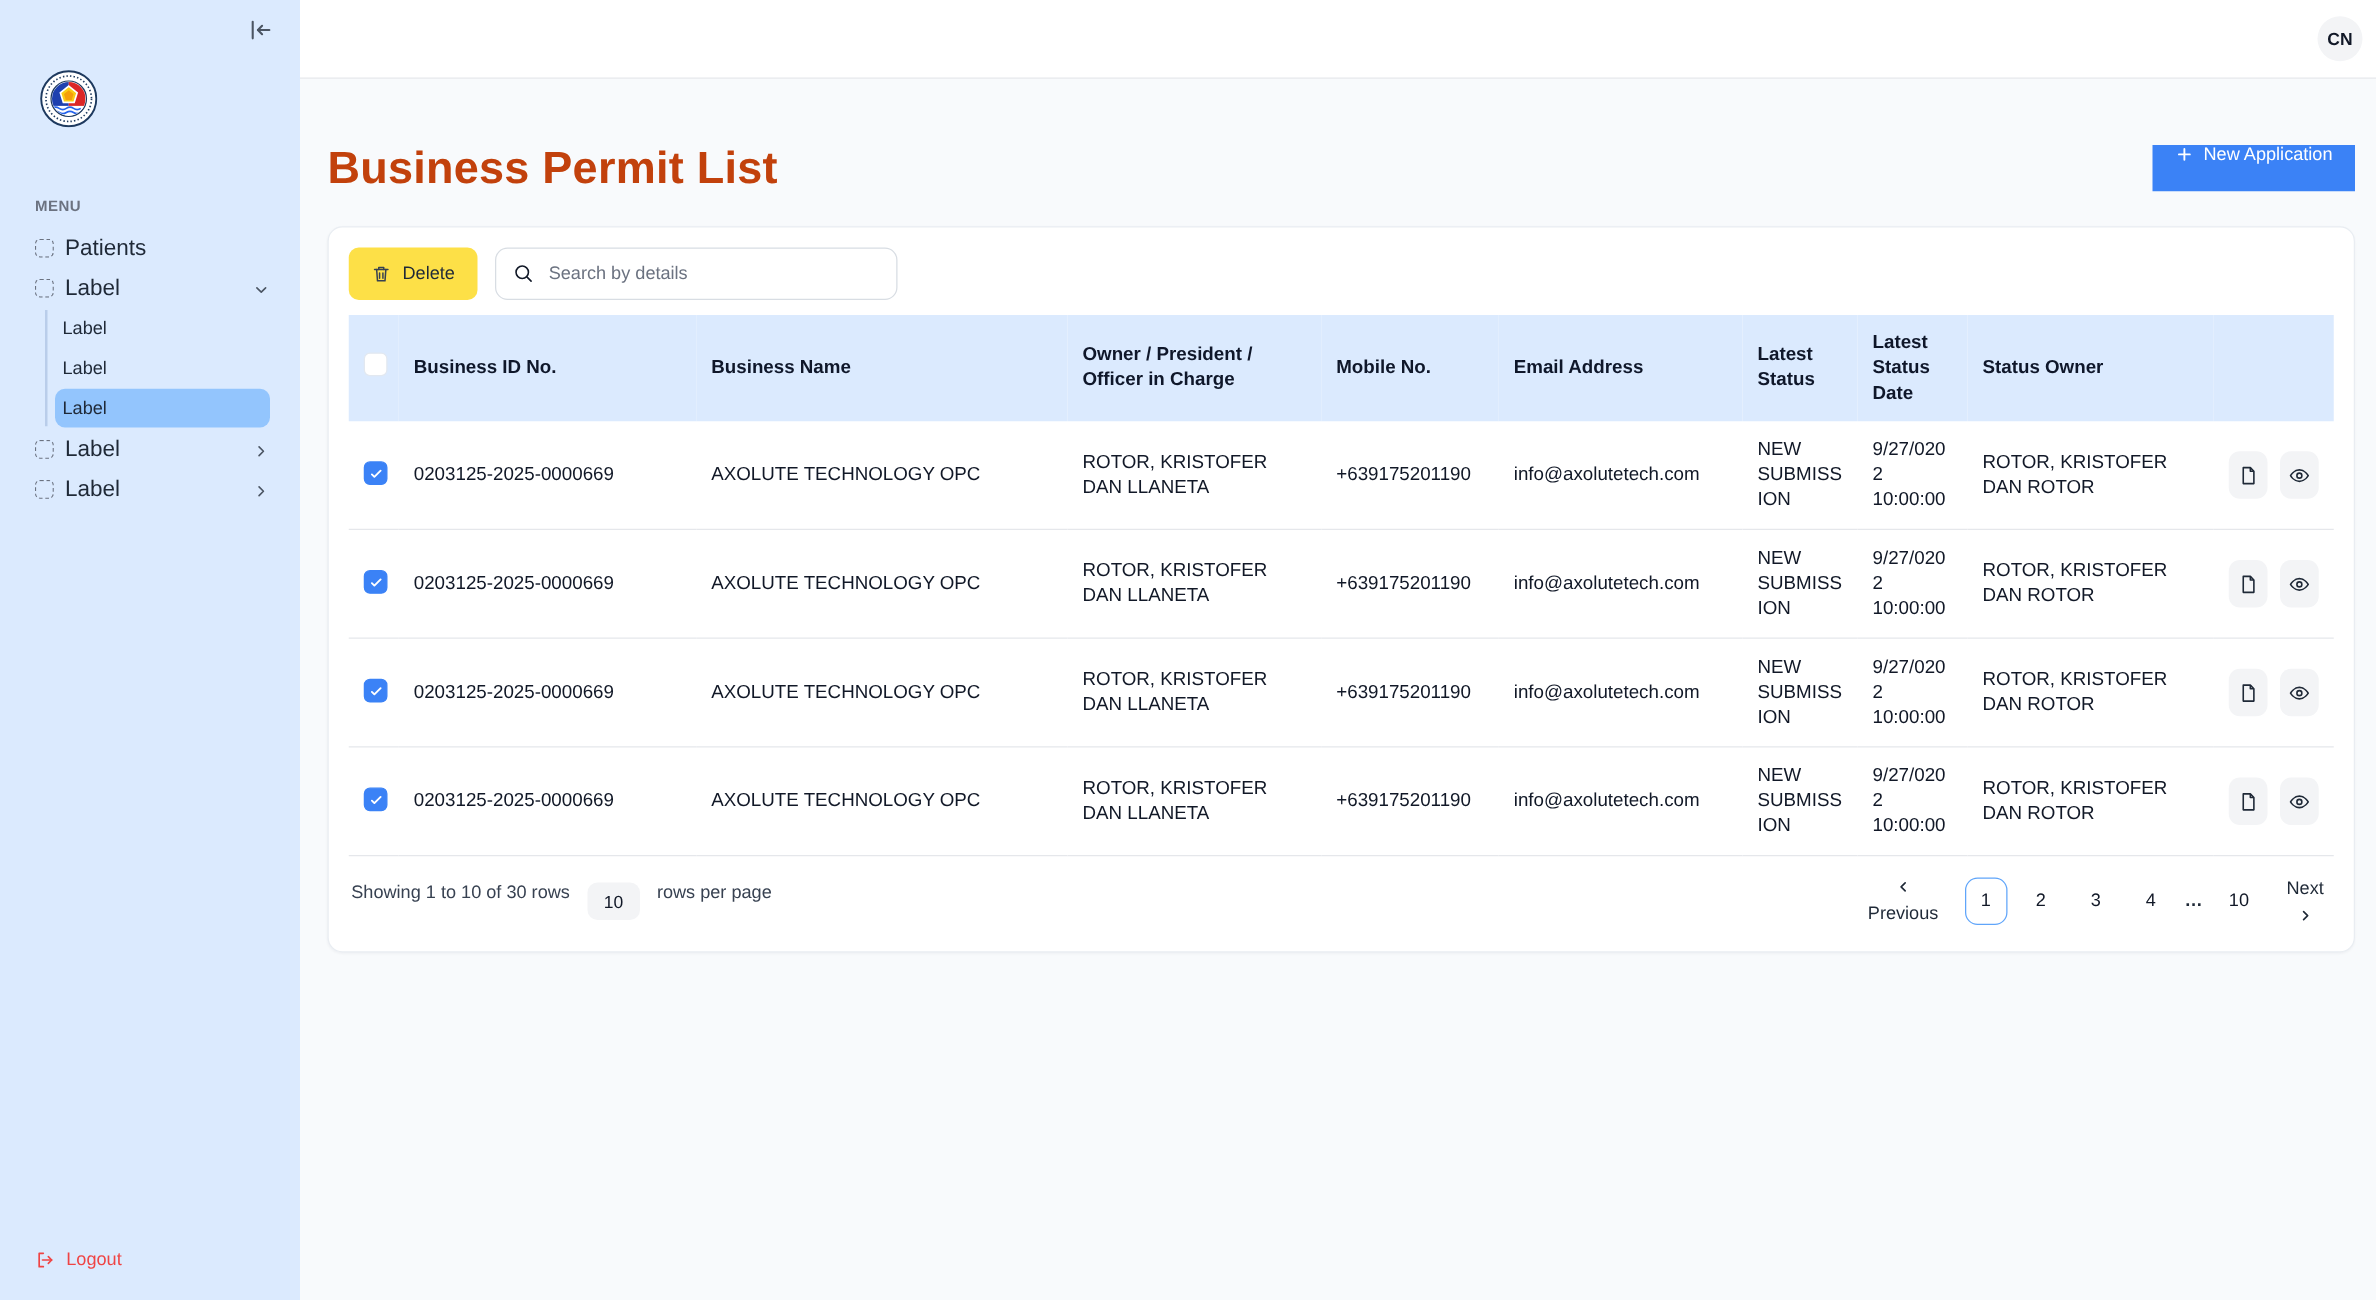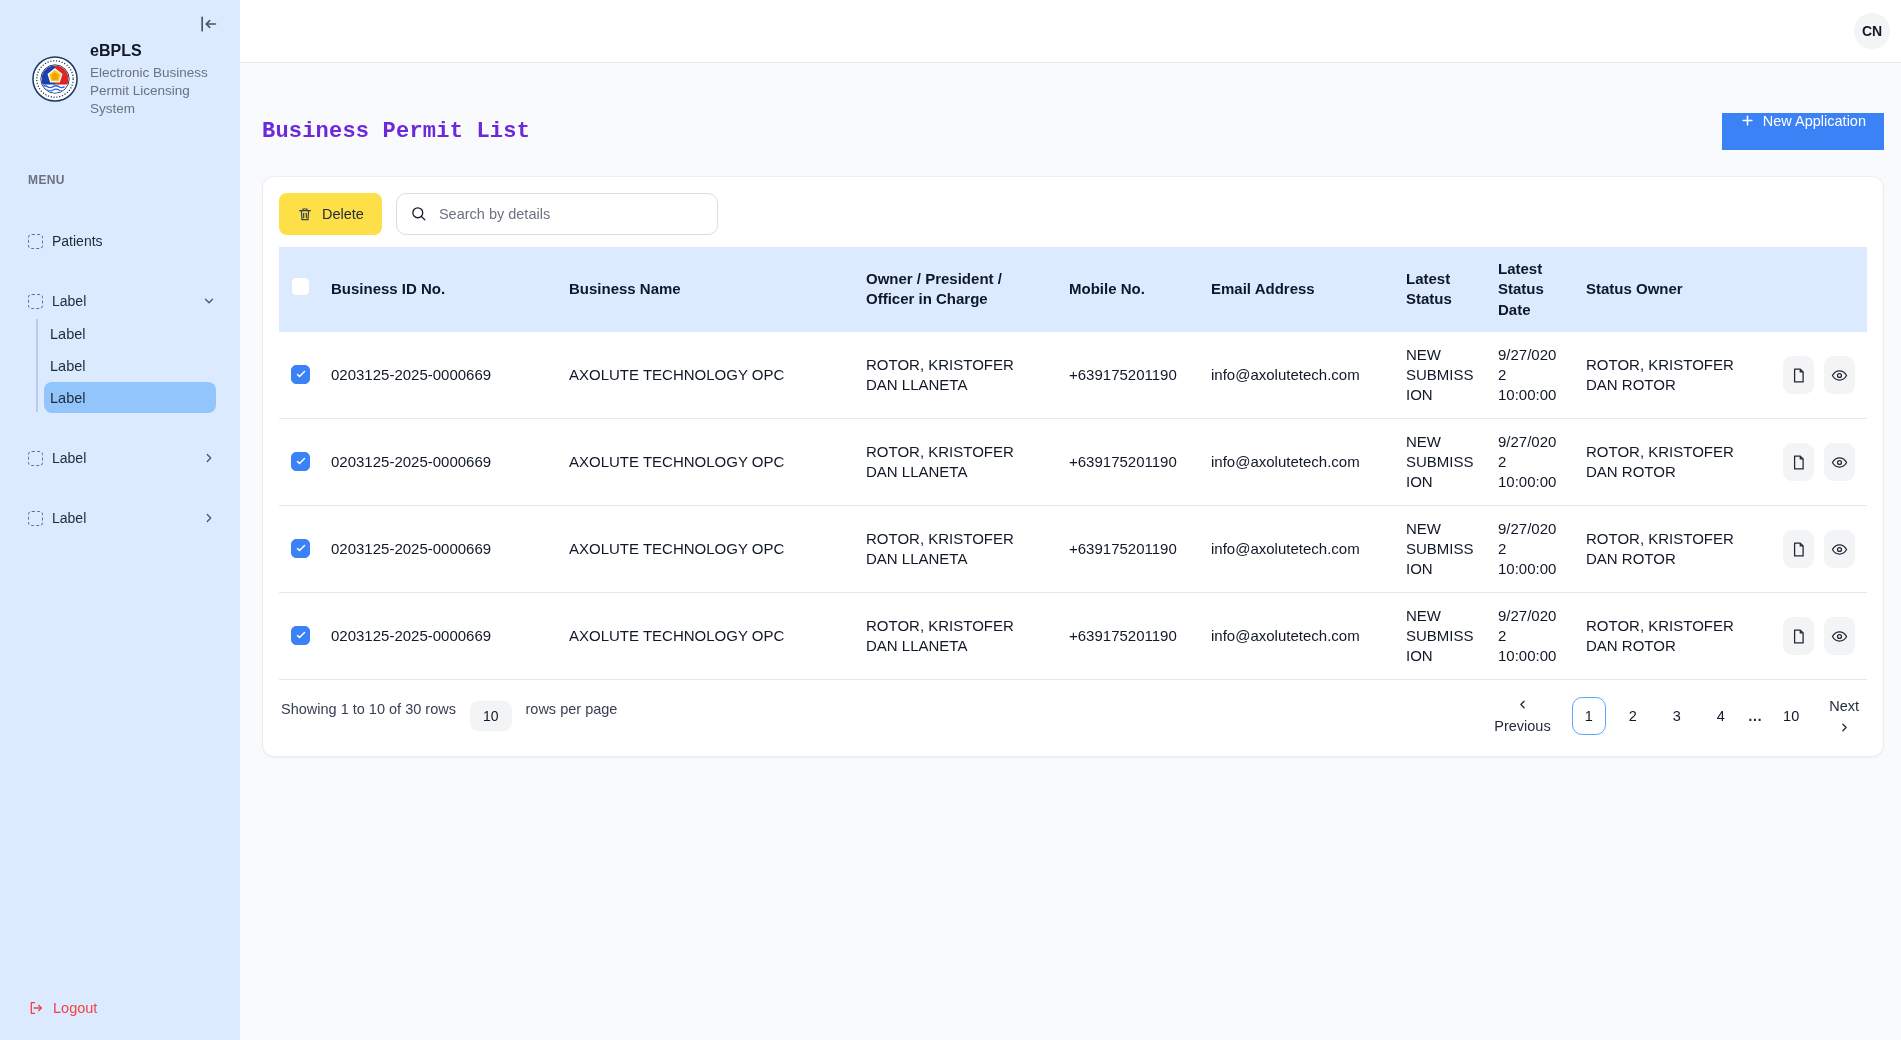--- a/index.html
+++ b/index.html
@@ -8,38 +8,38 @@
 
   
   .sidebar { width:240px; min-width:240px; background:#dbeafe; display:flex; flex-direction:column; padding:14px 0 24px 0; position:relative; }
   .collapse-btn { position:absolute; top:14px; right:22px; width:20px; height:20px; color:#4b5563; cursor:pointer; }
   .brand { display:flex; gap:12px; padding:28px 16px 0 32px; align-items:flex-start; }
   .brand-logo { width:46px; height:46px; flex:0 0 46px; margin-top:14px; }
   .brand-name { font-size:16px; font-weight:700; color:#111827; margin-bottom:4px; }
   .brand-sub { font-size:13.5px; color:#6b7280; line-height:1.32; }
   .menu-heading { font-size:12px; letter-spacing:.4px; color:#6b7280; font-weight:600; padding:0 0 0 28px; margin-top:56px; }
   .nav { margin-top:10px; display:flex; flex-direction:column; }
-  .nav-item { display:flex; align-items:center; gap:9px; height:32px; padding-left:28px; font-size:14px; color:#1f2937; cursor:pointer;margin-top:28px; }
+  .nav-item { display:flex; align-items:center; gap:9px; height:32px; padding-left:28px; font-size:18px; color:#1f2937; cursor:pointer; }
   .dashed-icon { width:15px; height:15px; border:1.6px dashed #6b7280; border-radius:4px; flex:0 0 15px; }
   .nav-item .chev { width:14px; height:14px; color:#4b5563; margin-left:auto; margin-right:24px; }
   .subtree { position:relative; }
   .subtree::before { content:""; position:absolute; left:36px; top:2px; bottom:2px; width:1.5px; background:#b9cdea; }
   .sub-item { display:flex; align-items:center; height:31px; margin:1px 24px 1px 44px; padding-left:6px; font-size:14.5px; color:#1f2937; border-radius:8px; cursor:pointer; }
   .sub-item.selected { background:#93c5fd; }
   .logout { margin-top:auto; display:flex; align-items:center; gap:9px; padding-left:28px; color:#ef4444; font-size:14.5px; cursor:pointer; }
   .logout svg { width:16px; height:16px; }
 
   
   .main { flex:1; display:flex; flex-direction:column; }
   .topbar { height:63px; background:#ffffff; border-bottom:1px solid #e5e7eb; display:flex; align-items:center; justify-content:flex-end; padding-right:24px; }
   .avatar { width:36px; height:36px; border-radius:50%; background:#f3f4f6; display:flex; align-items:center; justify-content:center; font-size:14px; font-weight:600; color:#111827; cursor:pointer; }
 
   .content { flex:1; padding:0 30px 0 22px; }
   .page-head { display:flex; align-items:center; justify-content:space-between; margin-top:50px; }
-  .page-title { font-size:22px; font-weight:700; letter-spacing:.2px; color:#6d28d9;font-family:Liberation Mono, monospace; }
+  .page-title { font-size:36px; font-weight:700; letter-spacing:.2px; color:#c2410c; }
   .btn-primary { display:flex; gap:8px; background:#3b82f6; color:#fff; border:none; font-family:inherit; font-size:14.5px; font-weight:500; height:37px; padding:0 18px; border-radius:0; cursor:pointer; }
   .btn-primary svg { width:15px; height:15px; }
 
   .card { margin-top:26px; background:#fff; border:1px solid #e9edf2; border-radius:12px; box-shadow:0 1px 2px rgba(16,24,40,.04); padding:16px; }
   .toolbar { display:flex; align-items:center; gap:14px; margin-bottom:12px; }
   .btn-delete { display:flex; align-items:center; gap:9px; background:#fde047; border:none; font-family:inherit; font-size:14.5px; color:#1f2937; height:42px; padding:0 18px; border-radius:8px; cursor:pointer; }
   .btn-delete svg { width:16px; height:16px; color:#374151; }
   .search-wrap { position:relative; width:322px; }
   .search-wrap svg { position:absolute; left:14px; top:12px; width:17px; height:17px; color:#111827; }
   .search-input { width:100%; height:42px; border:1px solid #d8dde3; border-radius:10px; padding:0 12px 0 42px; font-family:inherit; font-size:14.5px; color:#111827; outline:none; background:#fff; }
@@ -102,24 +102,20 @@
       <g clip-path="url(#sealclip)">
         <rect x="10" y="10" width="14" height="20" fill="#1e40af"></rect>
         <rect x="24" y="10" width="14" height="20" fill="#dc2626"></rect>
         <rect x="10" y="30" width="28" height="9" fill="#ffffff"></rect>
         <path d="M10 32 q3 -2 6 0 t6 0 t6 0 t6 0" fill="none" stroke="#2563eb" stroke-width="1.4"></path>
         <path d="M10 35.5 q3 -2 6 0 t6 0 t6 0 t6 0" fill="none" stroke="#2563eb" stroke-width="1.4"></path>
         <polygon points="24,13.5 31,19 28.5,27 19.5,27 17,19" fill="#facc15" stroke="#ffffff" stroke-width="1.4"></polygon>
         <polygon points="24,17 28,20 26.5,25 21.5,25 20,20" fill="#f59e0b"></polygon>
       </g>
     </svg>
-    <div>
-      <div class="brand-name">eBPLS</div>
-      <div class="brand-sub">Electronic Business Permit Licensing System</div>
-    </div>
   </div>
 
   <div class="menu-heading">MENU</div>
 
   <nav class="nav">
     <div class="nav-item">
       <span class="dashed-icon"></span>
       <span>Patients</span>
     </div>
 

